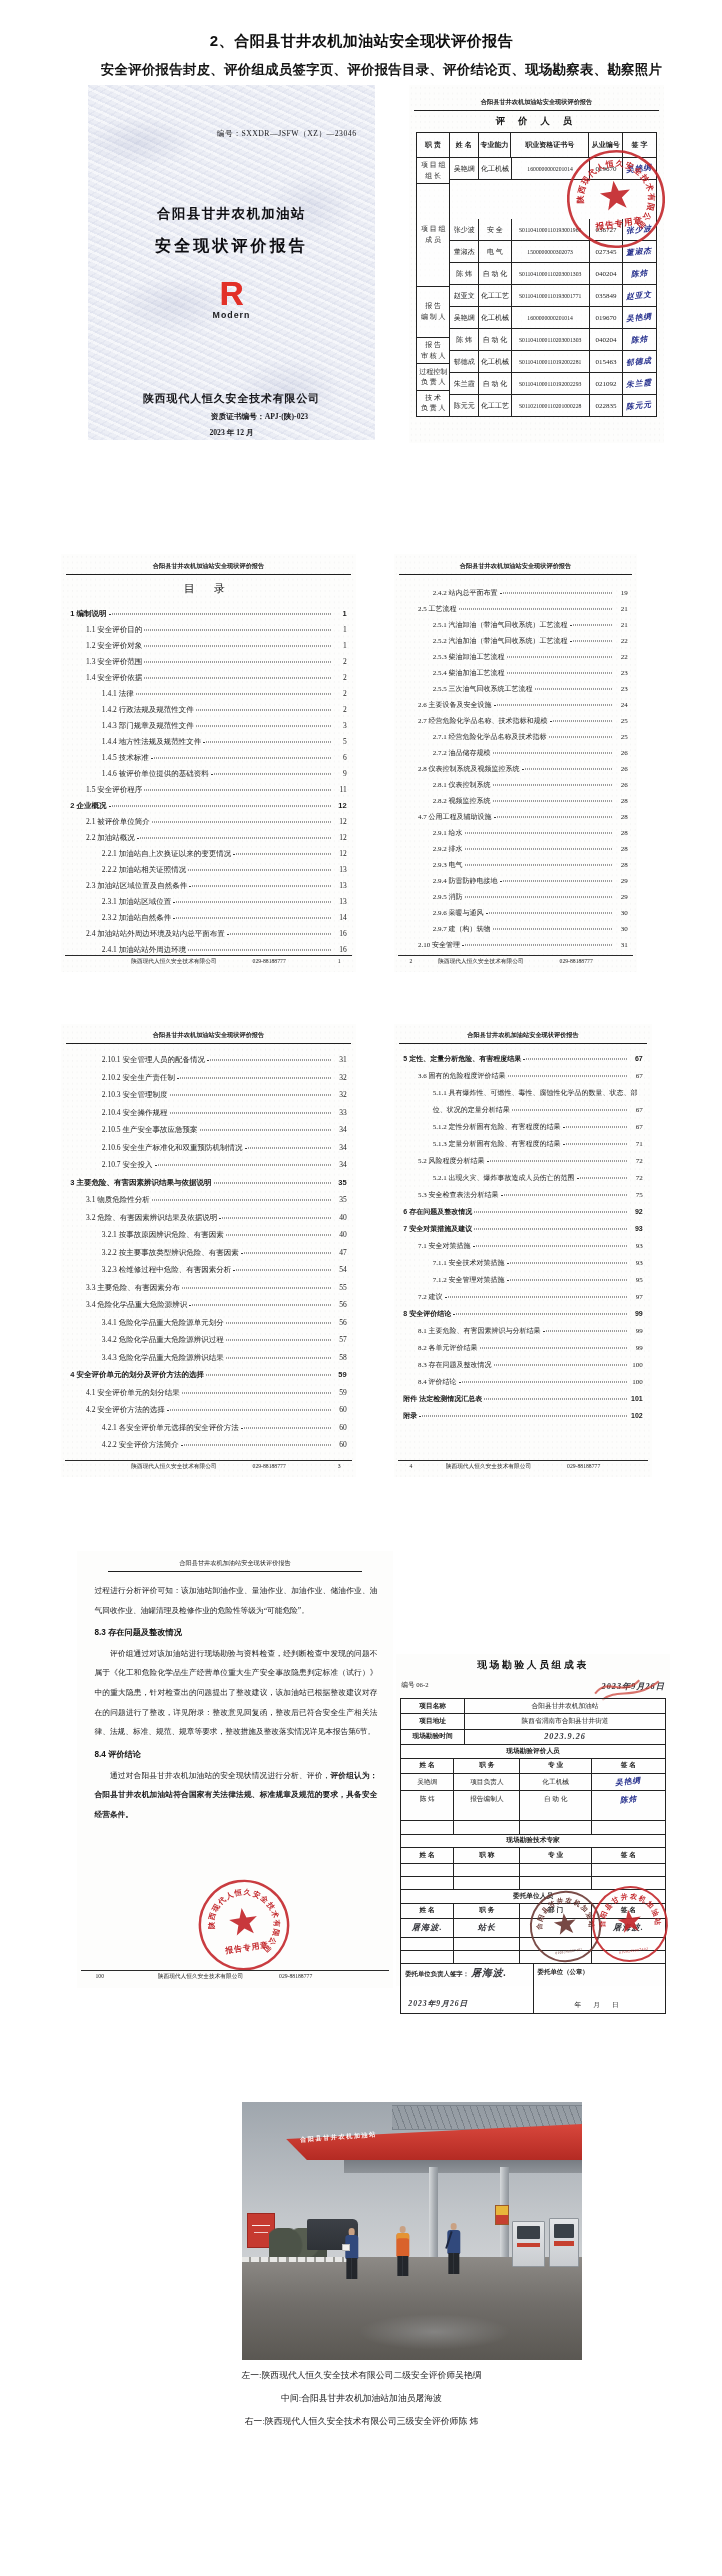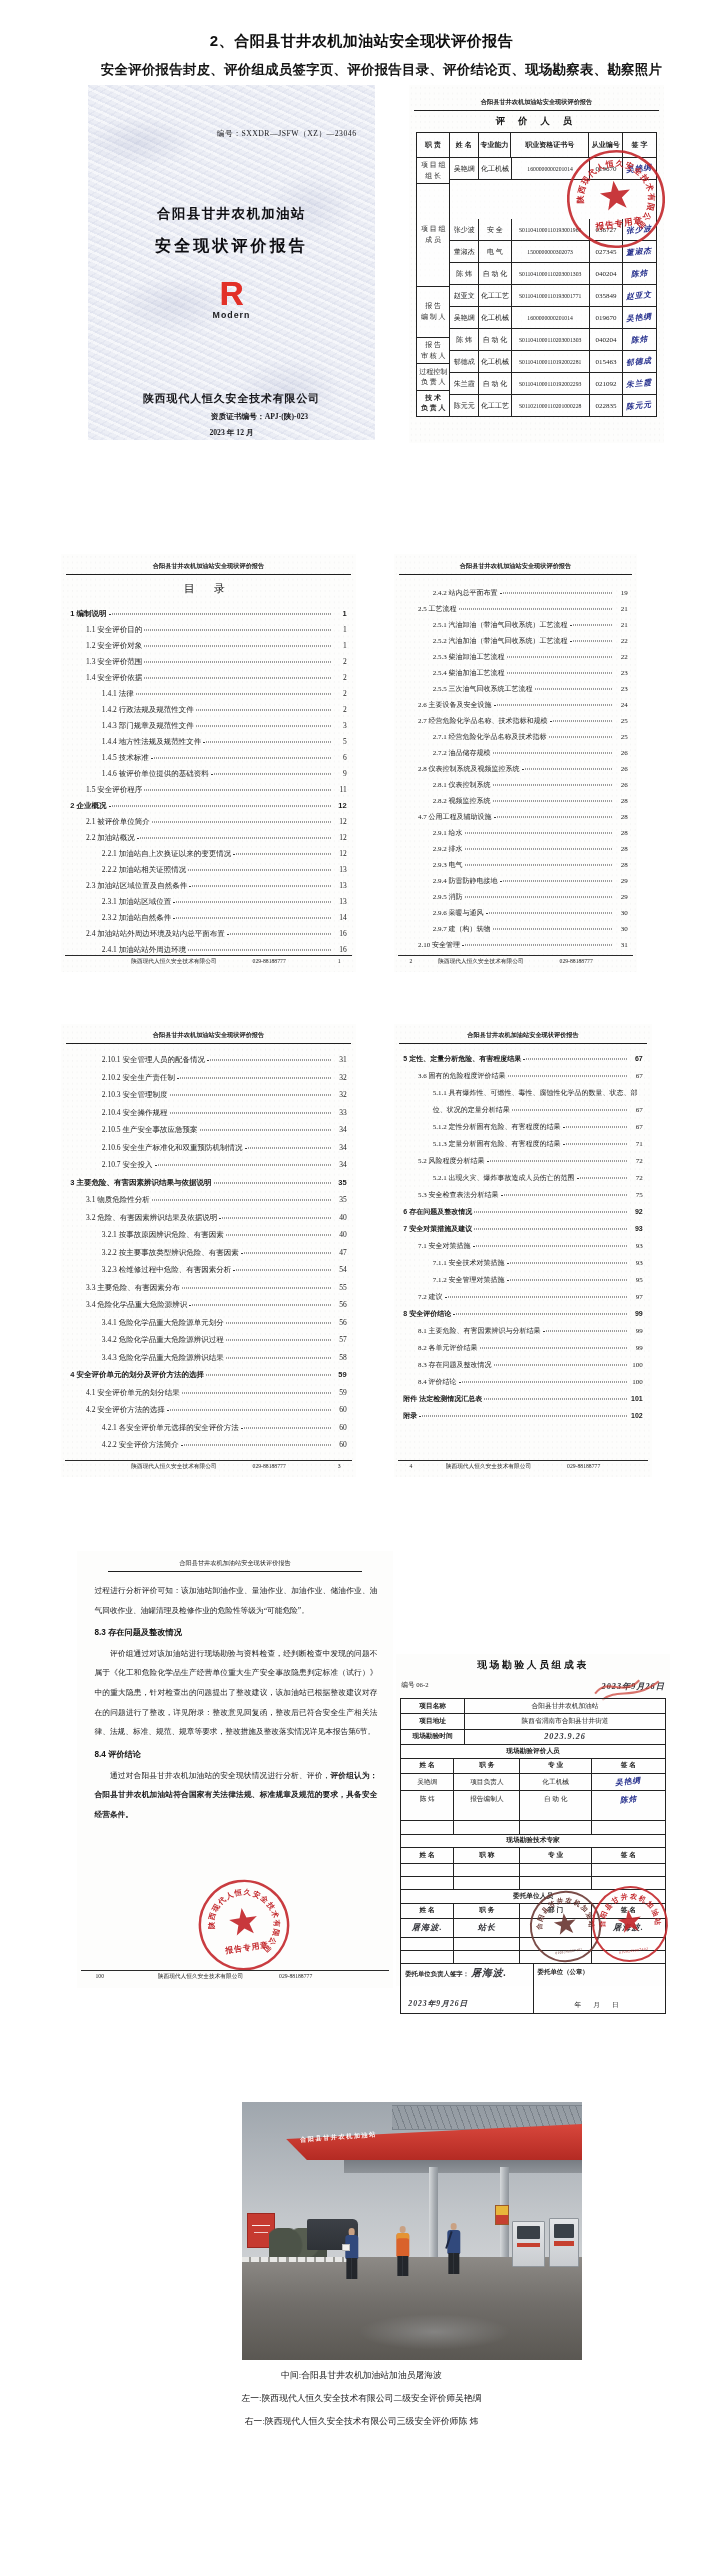--- a/index.html
+++ b/index.html
@@ -87,21 +87,21 @@
   .pers-table{position:absolute;left:7.2px;right:7.2px;border:1px solid #222;background:rgba(255,255,255,.5);}
   .pt-head{display:flex;border-bottom:0.5px solid #222;
     font-family:"Liberation Sans",sans-serif;font-weight:700;font-size:7px;}
   .pt-head .cell{display:flex;align-items:center;justify-content:center;border-right:0.5px solid #222;flex-basis:0;}
   .pt-head .cell:last-child{border-right:none;}
   .f135{flex-grow:13.5;} .f12{flex-grow:12;} .f33{flex-grow:33;} .f14{flex-grow:14;}
   .pt-body{display:flex;}
   .pt-roles{flex-grow:13.5;flex-basis:0;display:flex;flex-direction:column;border-right:0.5px solid #222;}
   .role-cell{flex-basis:0;display:flex;align-items:center;justify-content:center;text-align:center;
     border-bottom:0.5px solid #222;font-size:7px;white-space:pre-line;line-height:1.5;}
-  .pt-roles .role-cell:last-child{border-bottom:none;font-weight:bold;}
+  .pt-roles .role-cell:last-child{border-bottom:none;}
   .pt-rows{flex-grow:86.5;flex-basis:0;display:flex;flex-direction:column;}
   .pt-row{display:flex;border-bottom:0.5px solid #222;}
   .pt-rows .pt-row:last-child{border-bottom:none;}
   .pt-row .cell{display:flex;align-items:center;justify-content:center;border-right:0.5px solid #222;
     flex-basis:0;font-size:7px;text-align:center;overflow:hidden;}
   .pt-row .cell:last-child{border-right:none;}
   .pt-row .cert{font-size:5.7px;letter-spacing:0;}
   .sig{font-style:italic;font-weight:600;color:#26308d;transform:rotate(-5deg);font-size:7.7px;letter-spacing:1px;}
   
   .stamp{position:absolute;transform:rotate(-8deg);}
@@ -1044,17 +1044,17 @@
   </div>
   <div class="person p-blue" style="left:60%;top:47%;width:15.5px;height:56px;">
     <span class="head"></span>
       <span class="body"></span>
       <span class="legs"></span>
       <span class="strap"></span>
   </div>
 </div>
 <div class="captions" style="top:2364px;">
 
-<div>中间:合阳县甘井农机加油站加油员屠海波</div>
-    <div>左一:陕西现代人恒久安全技术有限公司二级安全评价师吴艳绸</div>
+<div>左一:陕西现代人恒久安全技术有限公司二级安全评价师吴艳绸</div>
+    <div>中间:合阳县甘井农机加油站加油员屠海波</div>
     <div>右一:陕西现代人恒久安全技术有限公司三级安全评价师陈  炜</div>
   </div>
 
 
 </body></html>

